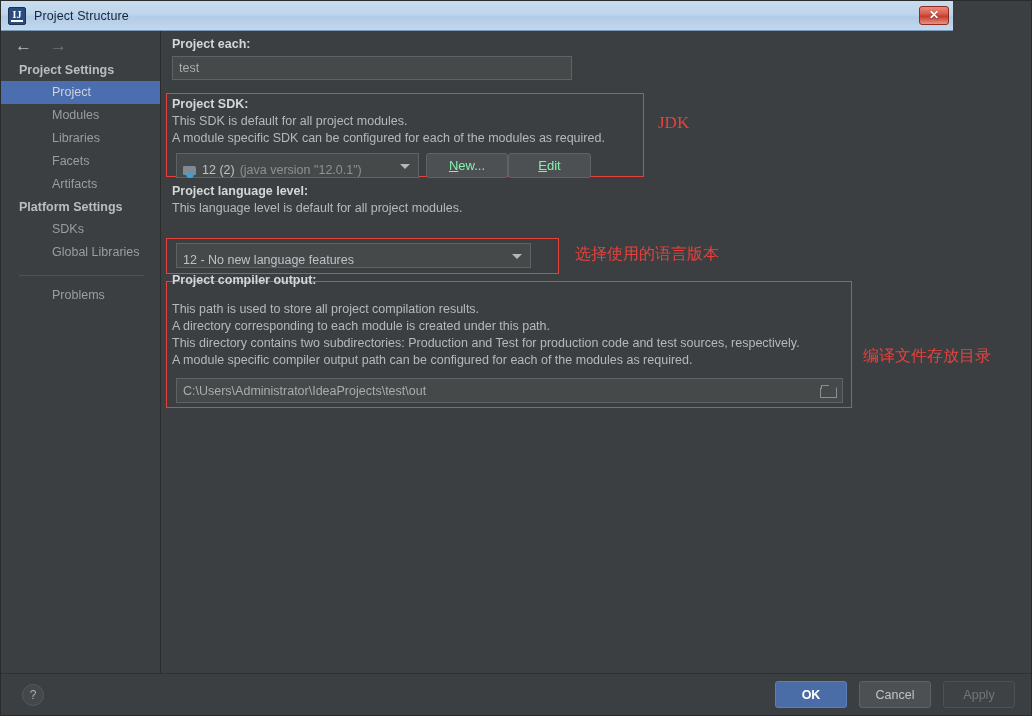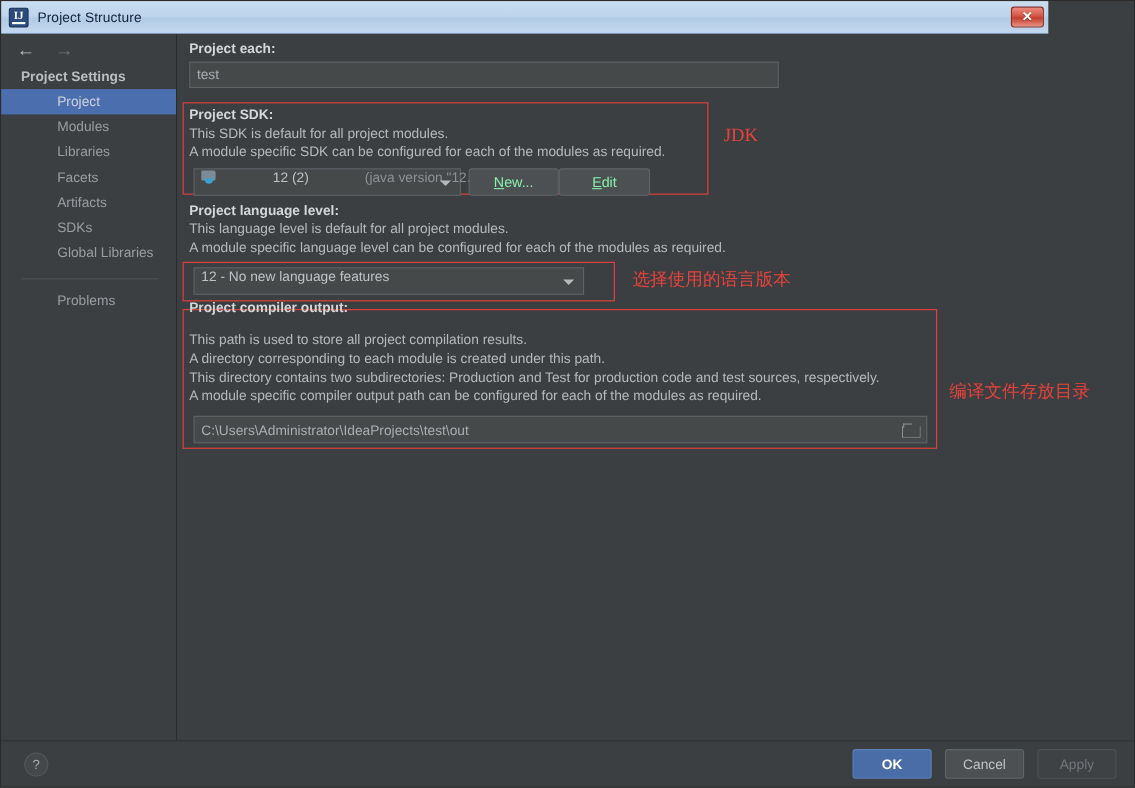--- a/index.html
+++ b/index.html
@@ -137,24 +137,23 @@
     display: block;
     font-family: "Liberation Sans", sans-serif;
   }
 
   
   .combo {
     position: relative;
     background: #45494a;
     border: 1px solid #5e6366;
     height: 25px;
-    display: flex; align-items: flex-start;
+    display: flex; align-items: flex-end;
     padding: 0 6px;
     cursor: pointer;
-    gap: 46px;
   }
   .combo .combo-text {
     font-size: 12.5px; color: #bfc2c5; white-space: nowrap;
   }
   .combo .combo-sub { color: #8d9195; }
   .combo .arrow {
     position: absolute; right: 8px; top: 50%;
     margin-top: -2px;
     width: 0; height: 0;
     border-left: 5px solid transparent;
@@ -281,31 +280,32 @@
         <span class="nav-arrow fwd">→</span>
       </div>
 
       <div class="nav-group">Project Settings</div>
       <div class="nav-item selected">Project</div>
       <div class="nav-item">Modules</div>
       <div class="nav-item">Libraries</div>
       <div class="nav-item">Facets</div>
       <div class="nav-item">Artifacts</div>
 
+      <div class="nav-group">Platform Settings</div>
       <div class="nav-item">SDKs</div>
       <div class="nav-item">Global Libraries</div>
 
       <div class="nav-sep"></div>
       <div class="nav-item">Problems</div>
     </div>
 
     <div id="main">
 
       <div class="lbl-bold" style="position:absolute;left:11px;top:5px;">Project each:</div>
-      <input class="txt-input" style="position: absolute; left: 11px; top: 25px; width: 536px;" value="test">
+      <input class="txt-input" style="position: absolute; left: 11px; top: 25px; width: 400px;" value="test">
 
       <div class="annot-box" style="left:5px;top:62px;width:478px;height:84px;"></div>
       <div class="lbl-bold" style="position:absolute;left:11px;top:65px;">Project SDK:</div>
       <div class="lbl-normal" style="position:absolute;left:11px;top:82px;">This SDK is default for all project modules.</div>
       <div class="lbl-normal" style="position:absolute;left:11px;top:99px;">A module specific SDK can be configured for each of the modules as required.</div>
 
       <div class="combo" style="position:absolute;left:15px;top:122px;width:243px;">
         <span class="sdk-ic">
           <span class="fold"></span>
             <span class="cup"></span>
@@ -315,21 +315,20 @@
         <span class="arrow"></span>
       </div>
 
       <button class="btn" style="position:absolute;left:265px;top:122px;width:82px;"><span class="mn">N</span><span>ew...</span></button>
       <button class="btn" style="position:absolute;left:347px;top:122px;width:83px;"><span class="mn">E</span><span>dit</span></button>
 
       <div class="annot-text" style="left:497px;top:82px;">JDK</div>
 
       <div class="lbl-bold" style="position:absolute;left:11px;top:152px;">Project language level:</div>
       <div class="lbl-normal" style="position:absolute;left:11px;top:169px;">This language level is default for all project modules.</div>
-      <div class="lbl-normal" style="position:absolute;left:11px;top:186px;">A module specific language level can be configured for each of the modules as required.</div>
 
       <div class="annot-box" style="left:5px;top:207px;width:393px;height:36px;"></div>
       <div class="combo" style="position:absolute;left:15px;top:212px;width:355px;">
         <span class="combo-text">12 - No new language features</span>
         <span class="arrow"></span>
       </div>
       <div class="annot-text cjk" style="left:414px;top:213px;">选择使用的语言版本</div>
 
       <div class="annot-box" style="left:5px;top:250px;width:686px;height:127px;"></div>
       <div class="lbl-bold" style="position:absolute;left:11px;top:241px;">Project compiler output:</div>

